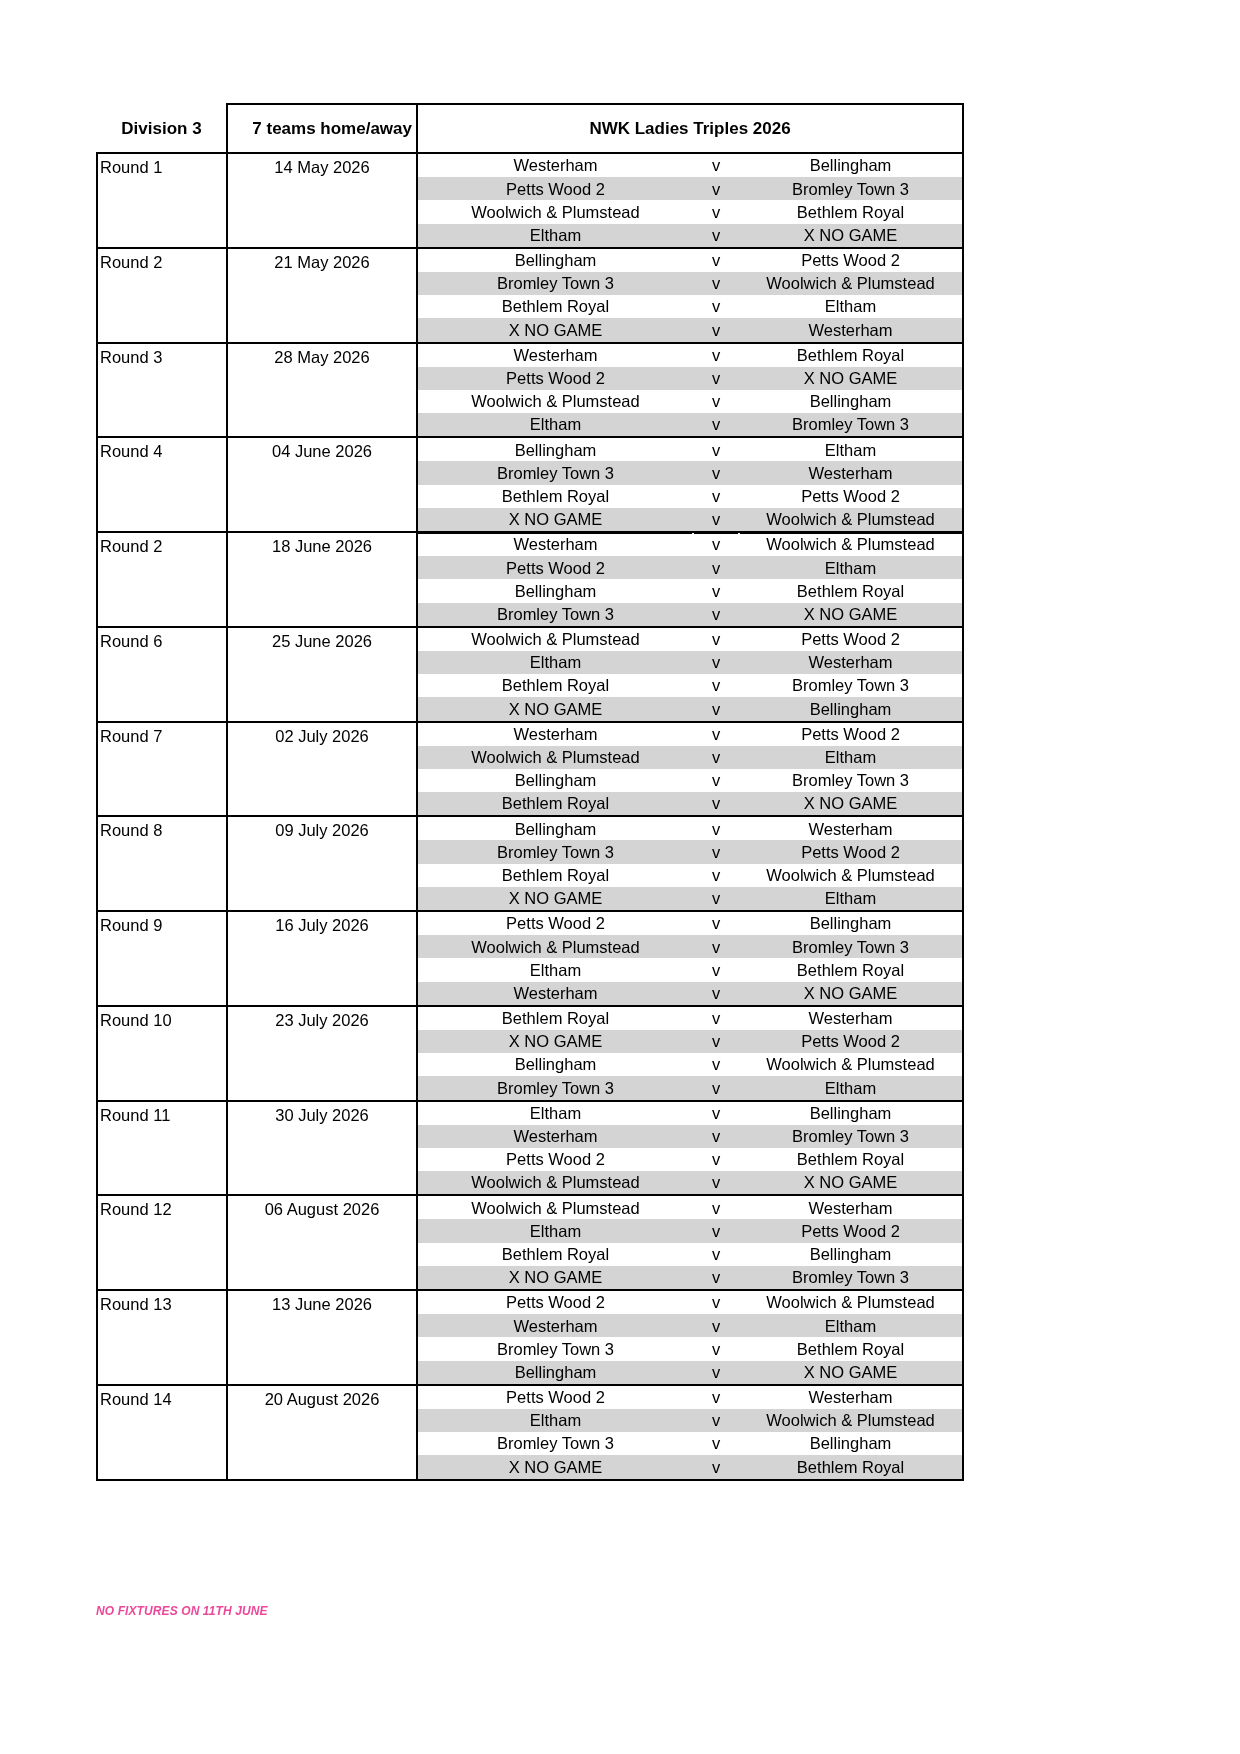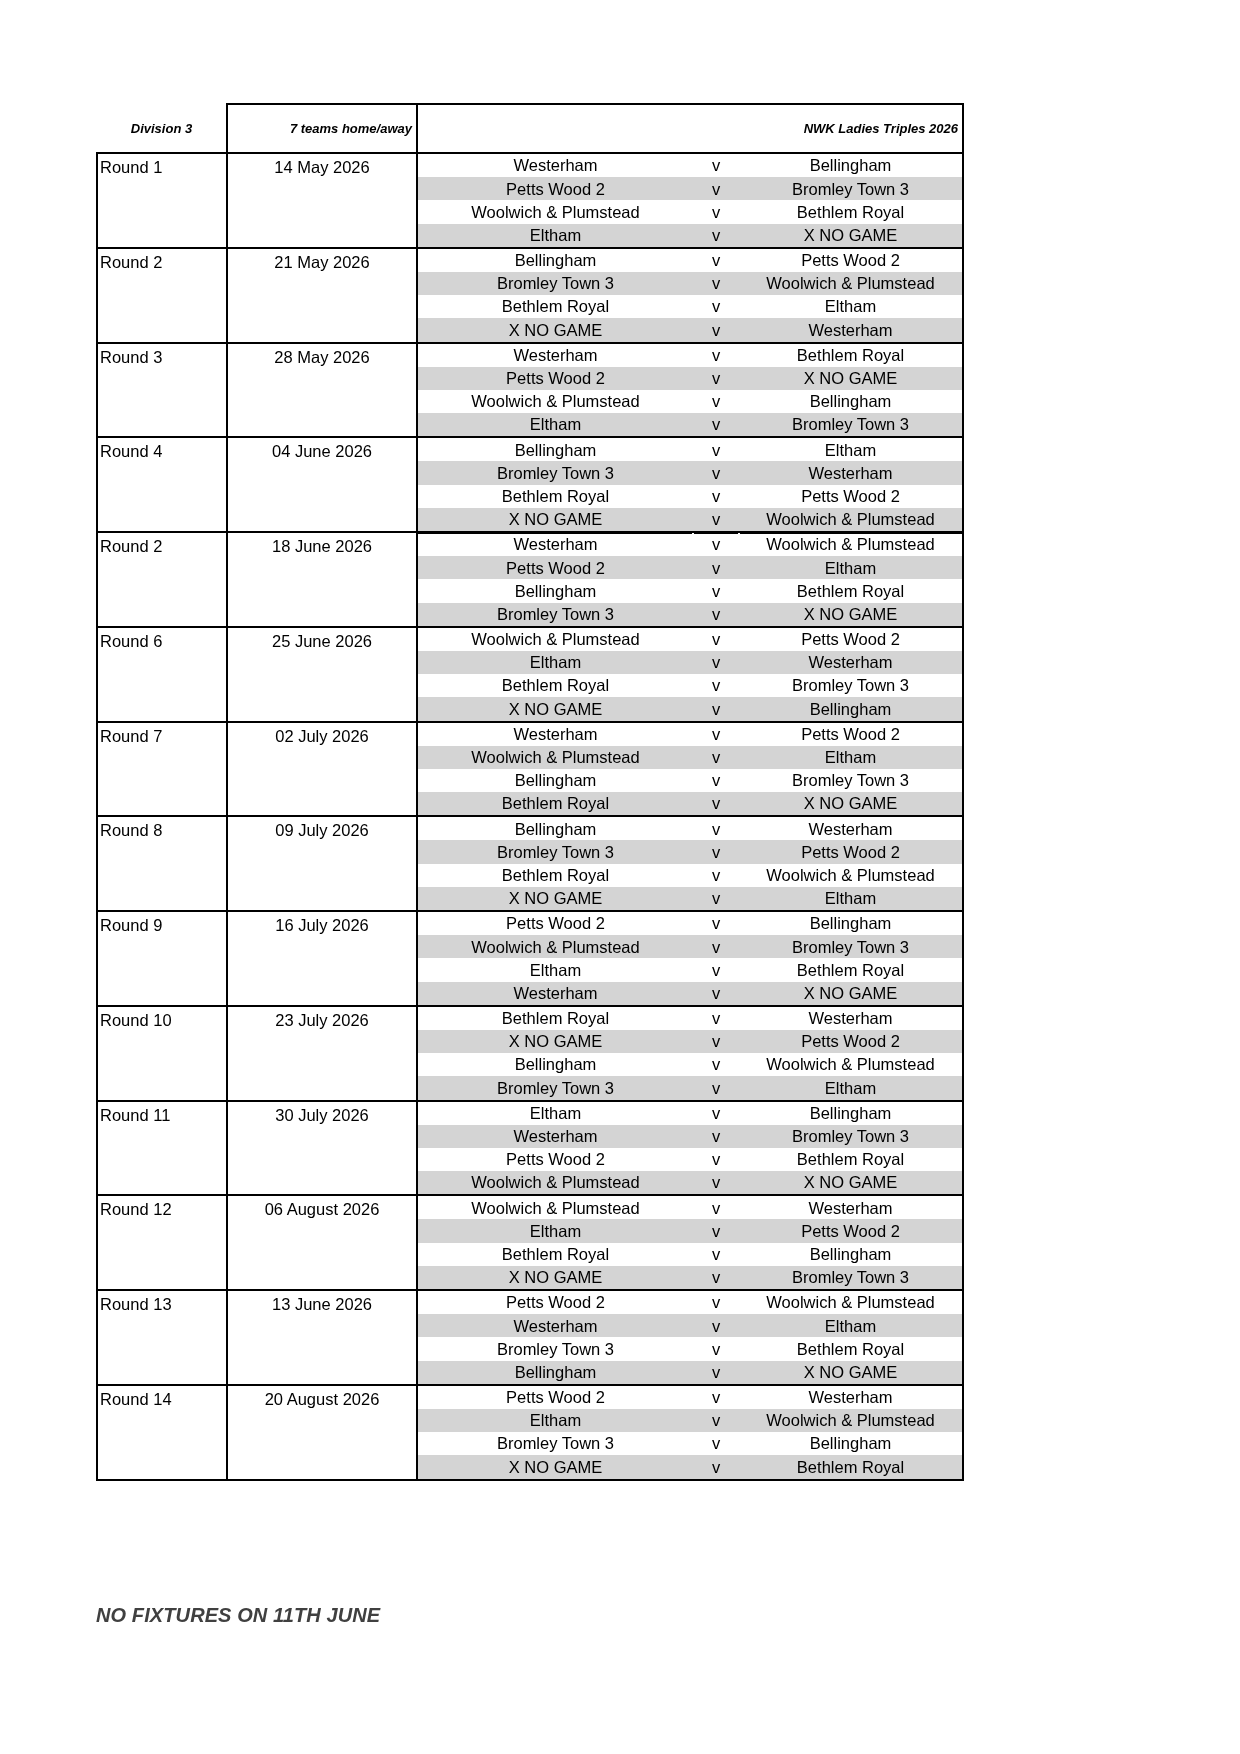--- a/index.html
+++ b/index.html
@@ -39,41 +39,40 @@
   col.c-date    { width: 190px; }
   col.c-home    { width: 276px; }
   col.c-v       { width: 46px;  }
   col.c-away    { width: 224px; }
 
   
   tr.hdr td {
     height: 47px;
     vertical-align: middle;
     font-weight: bold;
-    font-size: 13px;
+    font-size: 17px;
     padding: 0 4px;
-    font-style: italic;
   }
   td.hdr-division {
     border: none;
     border-bottom: 2px solid #000;
     text-align: center;
   }
   td.hdr-teams {
     border: 2px solid #000;
     text-align: right;
     padding-left: 6px;
   }
   td.hdr-title {
     border: 2px solid #000;
     border-left: none;
     text-align: center;
   }
   
-  td.hdr-title { border-left: 2px solid #000; text-align: right; }
+  td.hdr-title { border-left: 2px solid #000; }
 
   
   td {
     font-size: 16.5px;
     line-height: 1;
   }
 
   td.round-cell,
   td.date-cell {
     border-left: 2px solid #000;
@@ -115,24 +114,24 @@
   tr.round-start-gap td.round-cell,
   tr.round-start-gap td.date-cell { border-top: 2px solid #000; }
 
   
   tr.fx.table-end td.fix { border-bottom: 2px solid #000; }
 
   .footnote {
     position: absolute;
     left: 96px;
     top: 1604px;
-    font-size: 20px;
+    font-size: 12px;
     font-style: italic;
     font-weight: bold;
-    color: #404040;
+    color: #ec4899;
     letter-spacing: 0.1px;
   }
 </style>
 </head>
 <body>
 
 <div class="page">
 
   <div class="sheet">
     <table class="fixtures">

